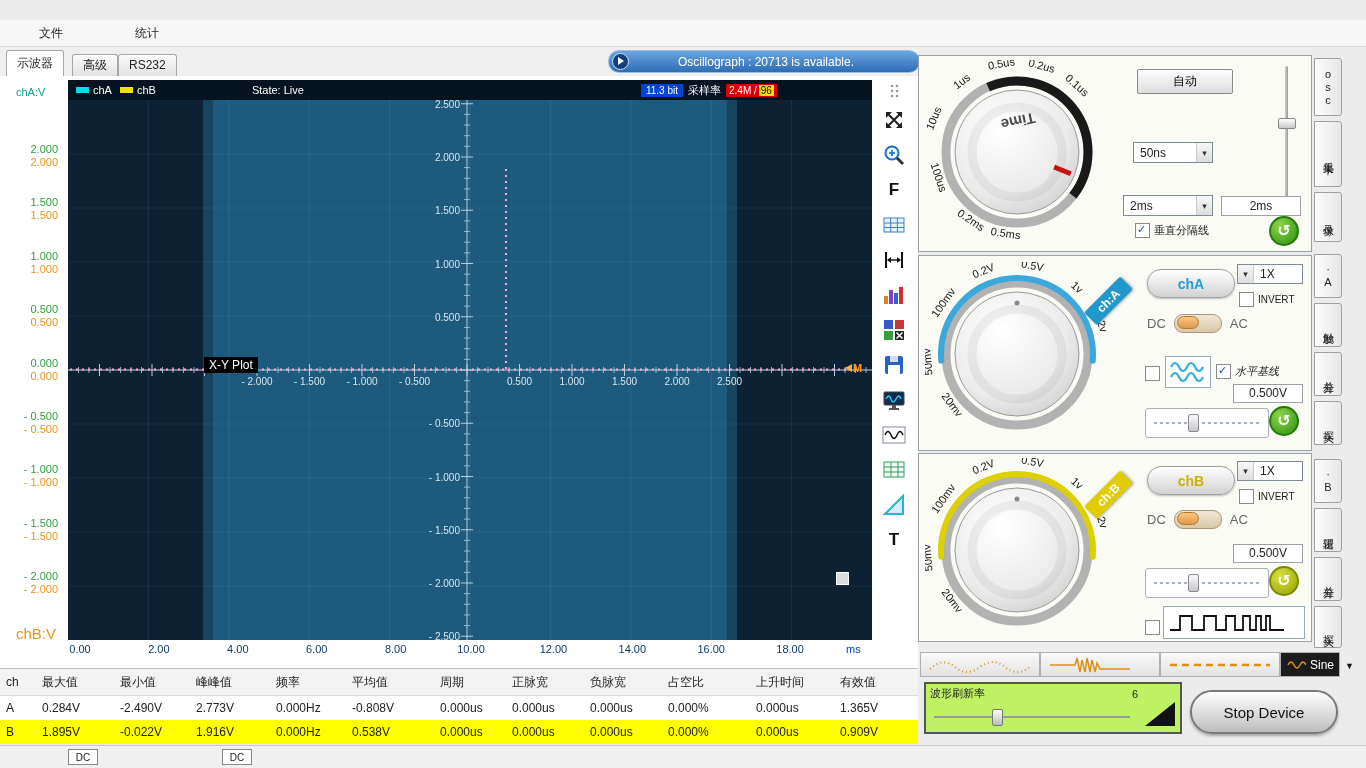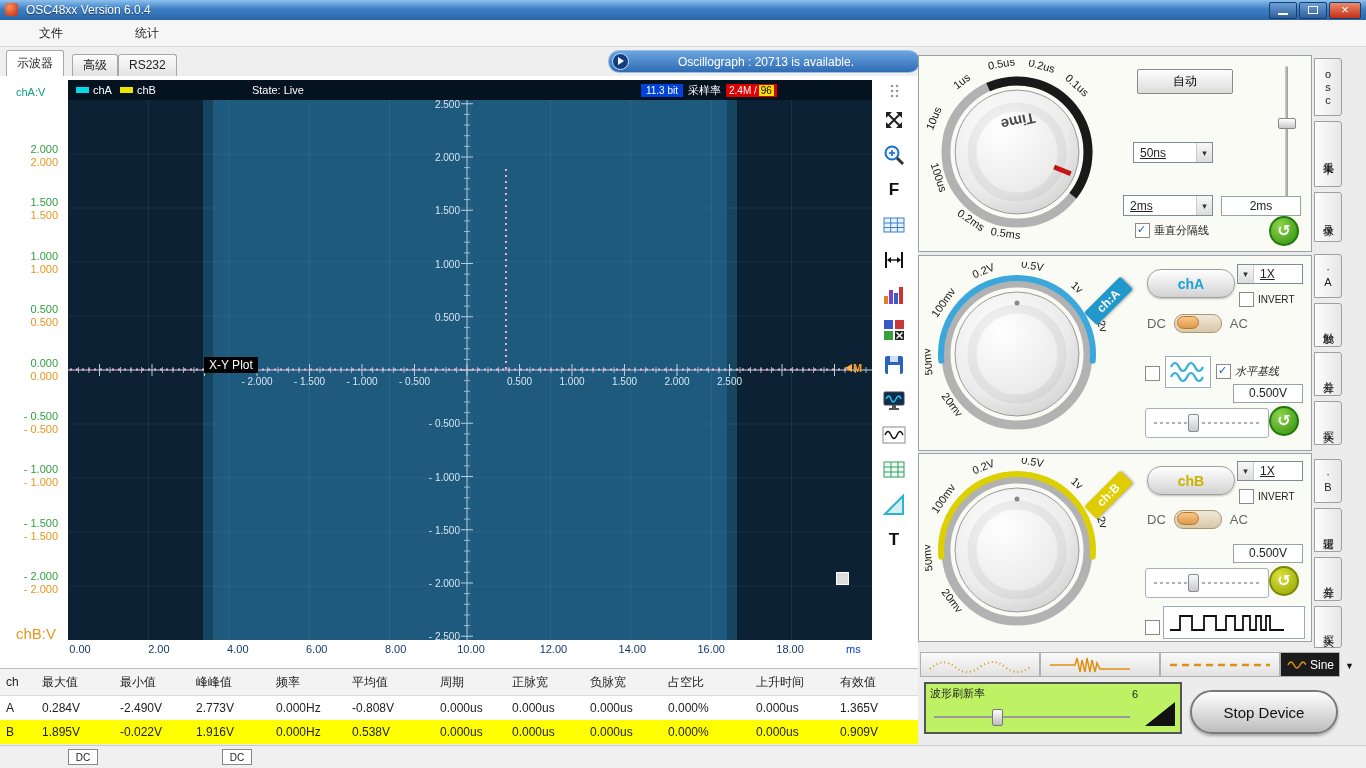--- a/index.html
+++ b/index.html
@@ -76,21 +76,21 @@
   #bottom-panel{top:650px;width:430px;height:92px;background:#ececec;border:none;}
   .knob-wrap{position:absolute;width:185px;height:185px;}
   #time-knob{left:6px;top:4px;} #cha-knob{left:6px;top:6px;} #chb-knob{left:6px;top:4px;}
   button{font-family:inherit;cursor:pointer;}
   #auto-btn{position:absolute;left:218px;top:13px;width:96px;height:25px;font-size:12px;
     background:linear-gradient(#fdfdfd,#dcdcdc);border:1px solid #8a8a8a;border-radius:2px;}
   #tb-vslider{position:absolute;left:358px;top:10px;width:18px;height:138px;}
   .vtrack{position:absolute;left:8px;top:0;width:3px;height:138px;background:linear-gradient(90deg,#cfcfcf,#9a9a9a);border-radius:2px;}
   .vhandle{position:absolute;left:1px;top:52px;width:16px;height:9px;background:linear-gradient(#fff,#c8c8c8);border:1px solid #888;border-radius:2px;}
   .dd{position:absolute;border:1px solid #7f8c98;background:#fff;display:flex;align-items:center;font-size:12px;box-sizing:border-box;}
-  .dd .dd-val{flex:1;padding-left:6px;text-decoration:underline;}
+  .dd .dd-val{flex:1;padding-left:6px;}
   .dd-arrow{width:15px;height:100%;display:flex;align-items:center;justify-content:center;
     border-left:1px solid #c4ccd4;background:linear-gradient(#f8f8f8,#ddd);flex:none;}
   .dd-arrow::after{content:"▾";font-size:9px;color:#333;}
   .dd-arrow.left{border-left:none;border-right:1px solid #c4ccd4;}
   #dd-fine{left:214px;top:86px;width:80px;height:21px;}
   #dd-coarse{left:204px;top:139px;width:90px;height:21px;}
   .field{position:absolute;border:1px solid #98a0a8;background:#fff;text-align:center;font-size:12px;box-sizing:border-box;}
   #tb-display{left:302px;top:140px;width:80px;height:20px;line-height:18px;}
   .check{position:absolute;display:flex;align-items:center;gap:4px;font-size:11px;color:#222;cursor:default;}
   .check .box{width:13px;height:13px;background:#fff;border:1px solid #8a8a8a;position:relative;flex:none;}
@@ -174,29 +174,20 @@
   #bottombar{position:absolute;left:0;top:745px;width:1366px;height:23px;background:#f0f0f0;border-top:1px solid #c9c9c9;}
   .dc-box{position:absolute;top:3px;width:30px;height:16px;line-height:16px;background:#fff;border:1px solid #888;
     font-size:10px;text-align:center;box-sizing:border-box;}
   #dc1{left:68px;} #dc2{left:222px;}
 </style>
 </head>
 <body>
 
 <div class="app">
 
-  <div id="titlebar">
-    <div id="app-icon"></div>
-    <span id="window-title">OSC48xx  Version 6.0.4</span>
-    <div id="winbtns">
-      <div class="winbtn min"></div>
-      <div class="winbtn max"></div>
-      <div class="winbtn close"></div>
-    </div>
-  </div>
 
   <div id="menubar">
     <span class="menu-item" id="menu-file">文件</span>
     <span class="menu-item" id="menu-stats">统计</span>
   </div>
 
   <div id="tabrow">
     <div class="tab active" id="tab-osc">示波器</div>
     <div class="tab" id="tab-adv">高级</div>
     <div class="tab" id="tab-rs">RS232</div>

